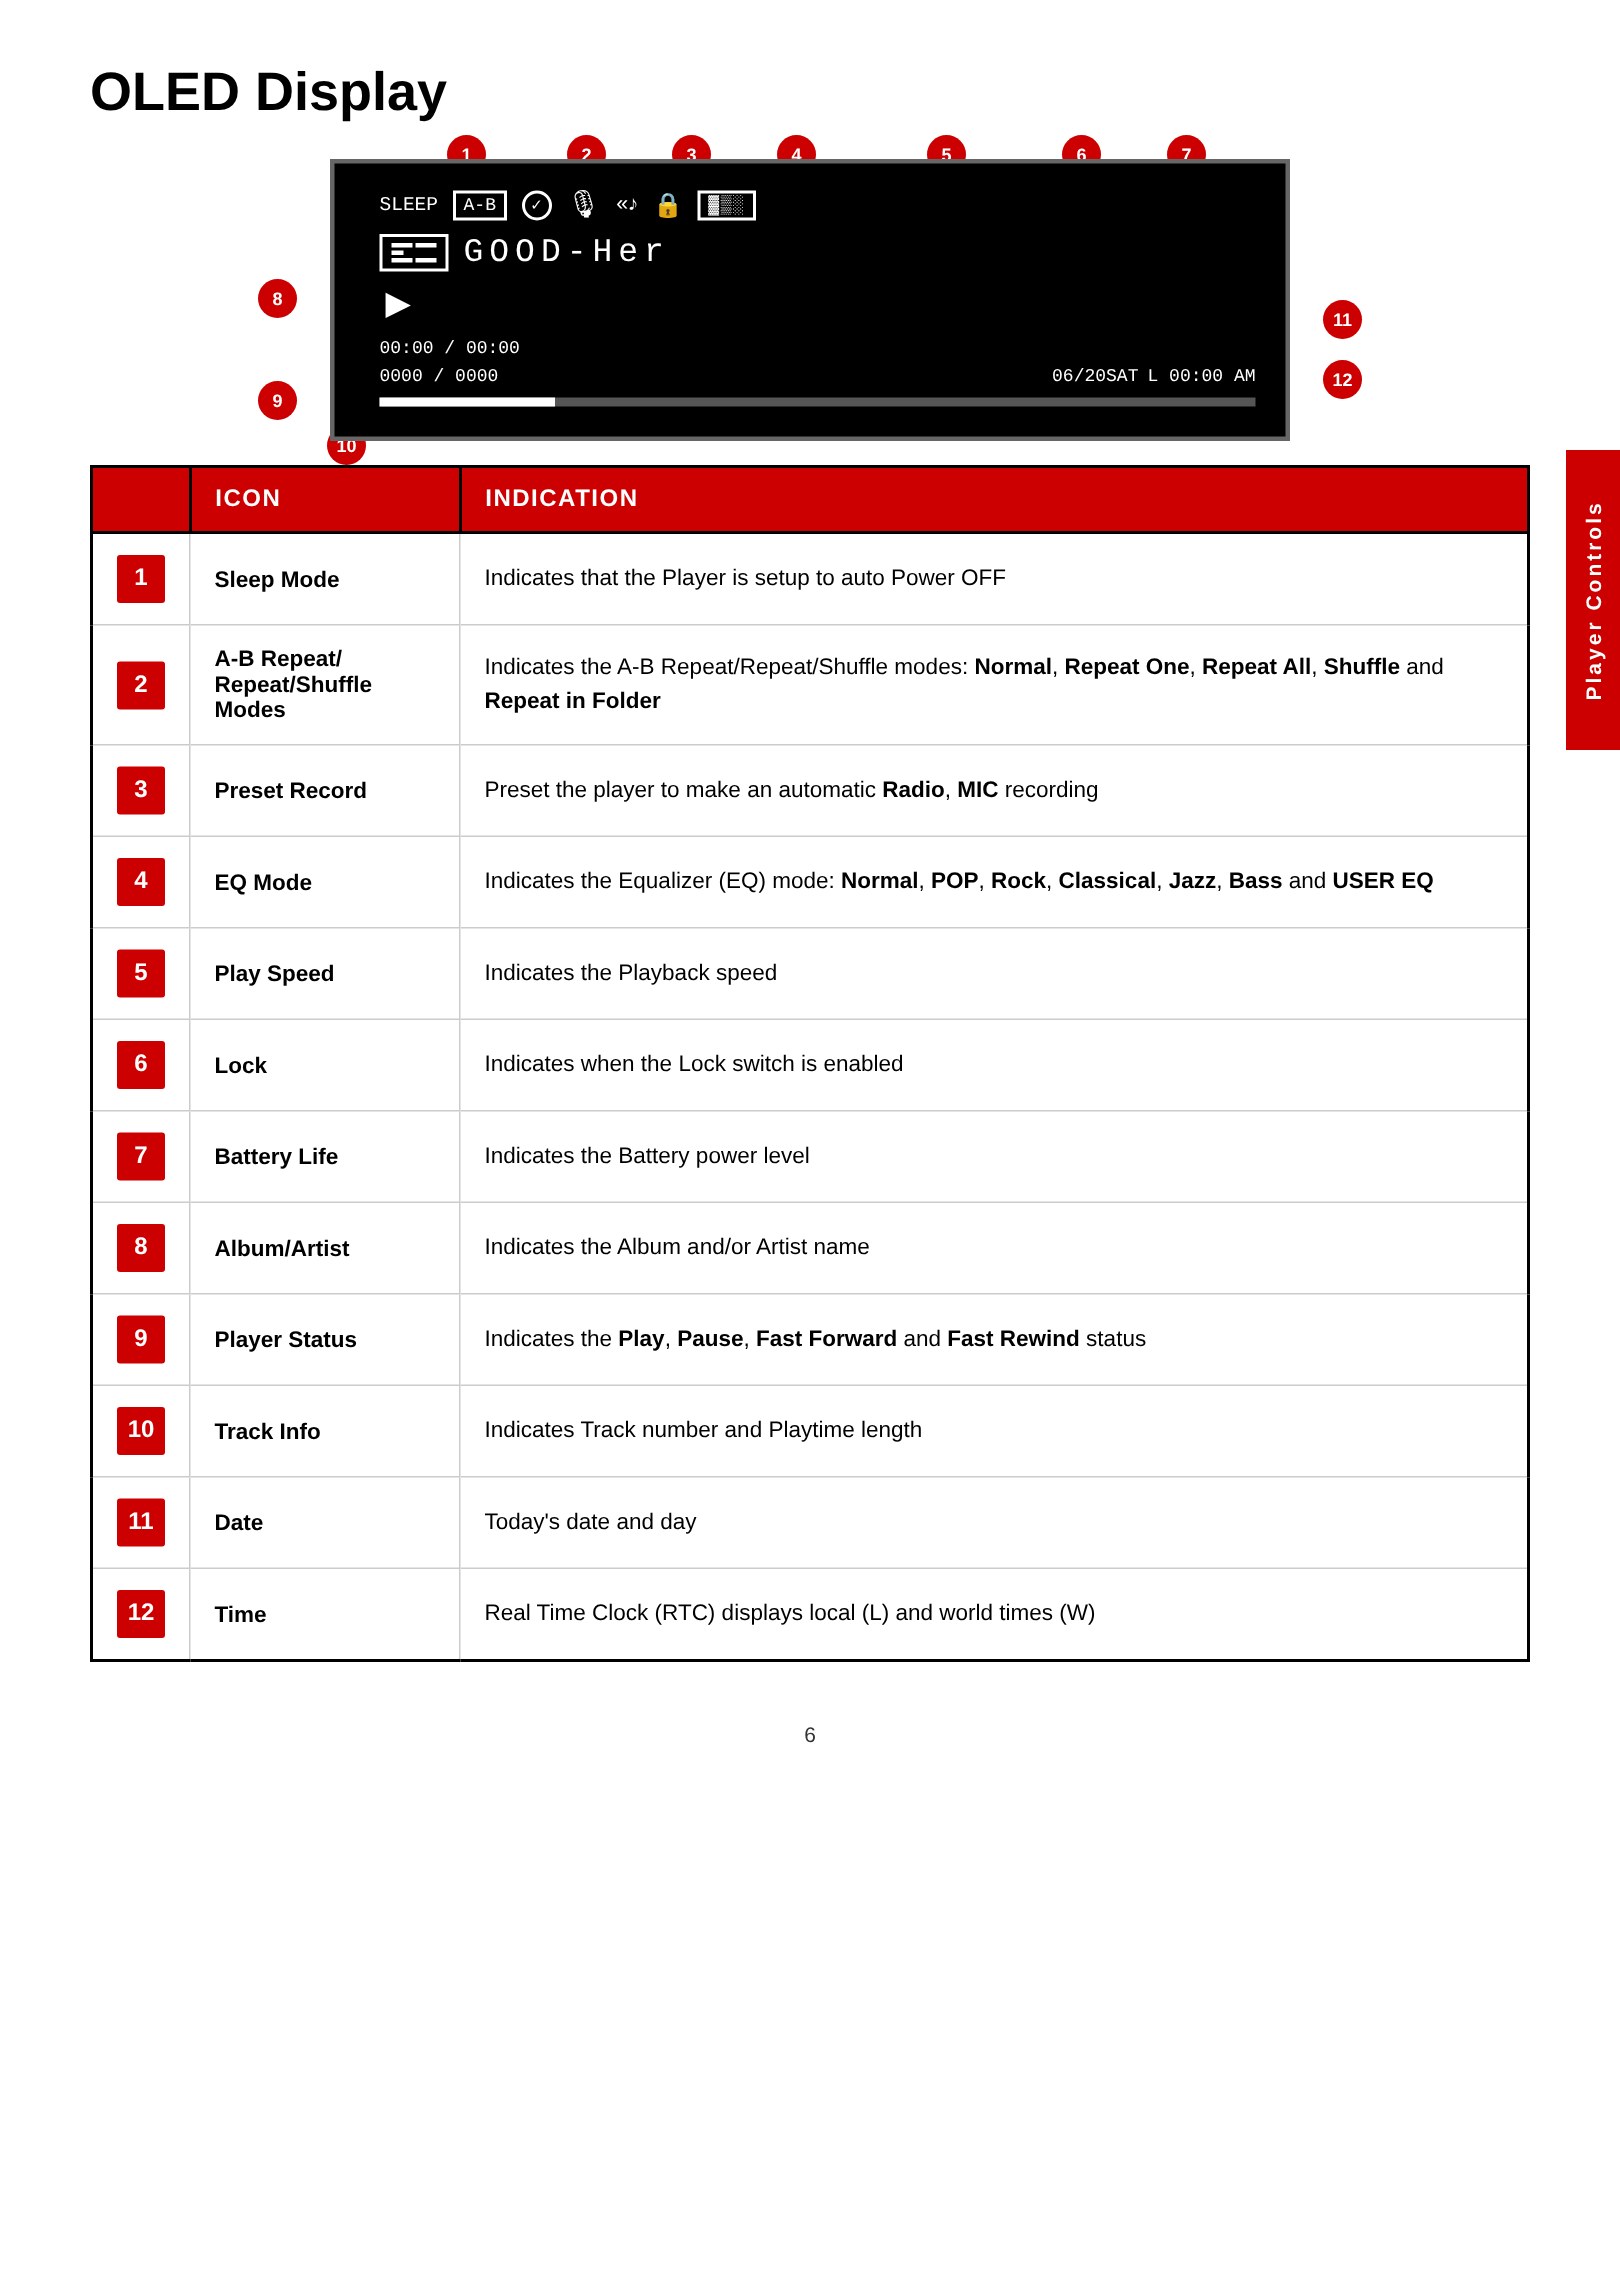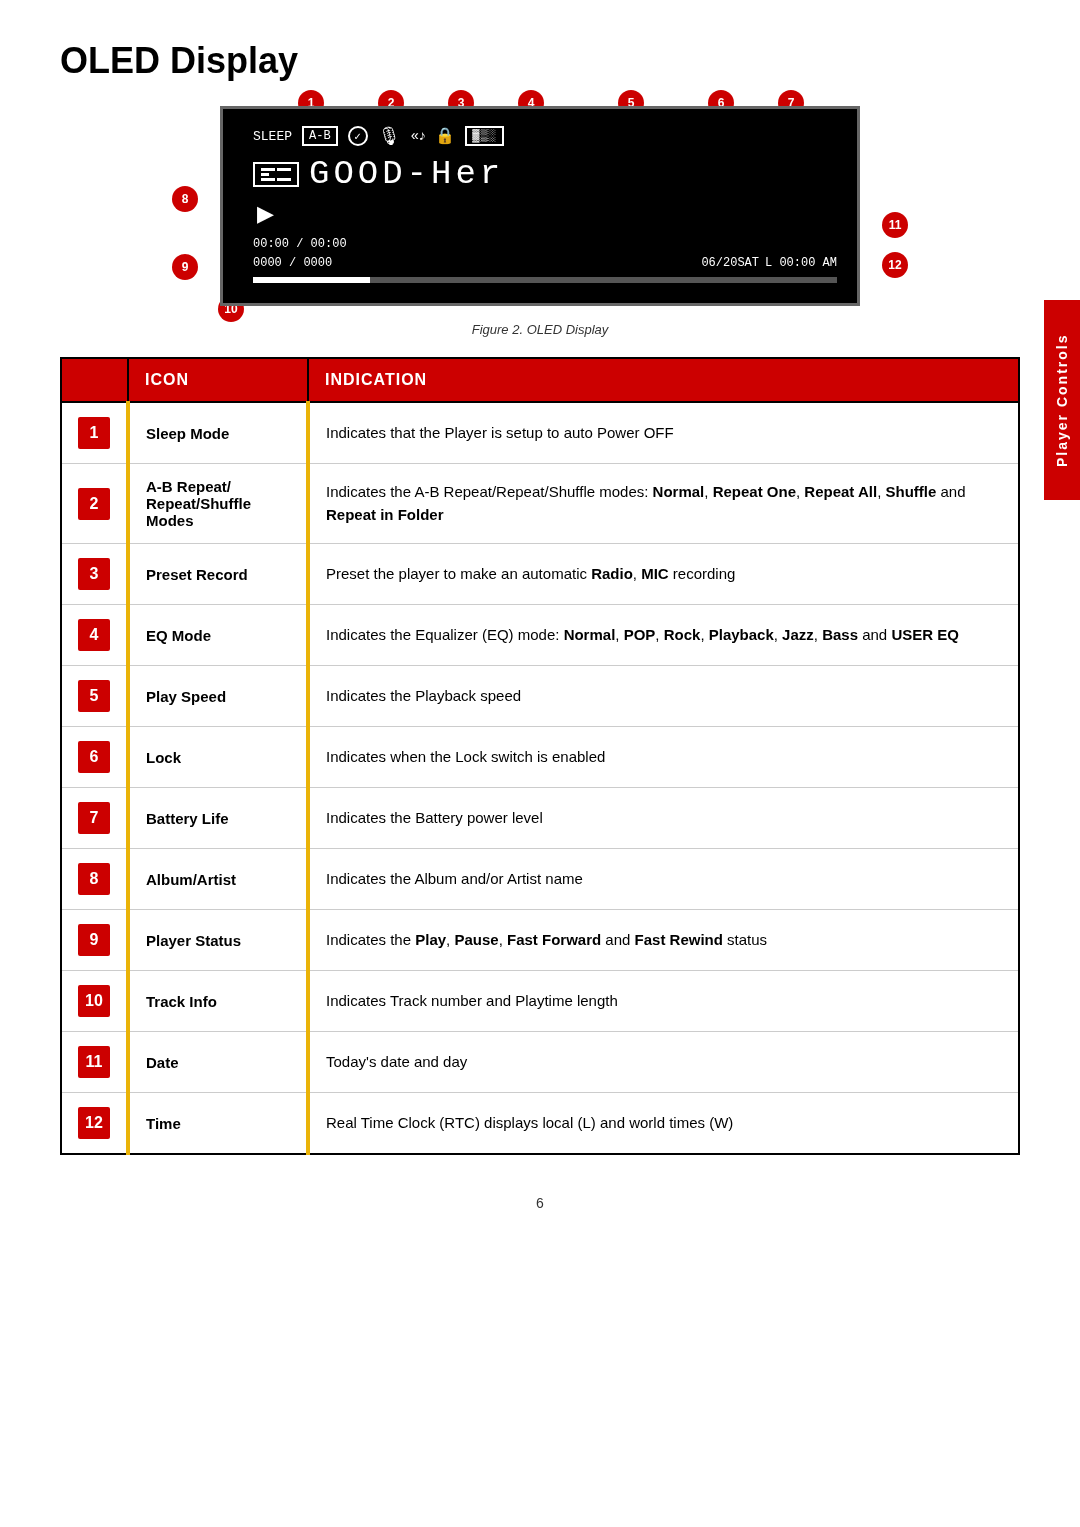--- a/index.html
+++ b/index.html
@@ -76,21 +76,21 @@
     }
 
     .info-table tr {
       border-bottom: 1px solid #ccc;
     }
 
     .info-table td {
       padding: 14px 16px;
       font-size: 15px;
       vertical-align: middle;
-      border-left: 4px solid #eab308;
+      border-left: 1px solid #eab308;
       border-right: 1px solid #ccc;
     }
 
     .info-table td:first-child {
       border-left: 2px solid #000;
     }
 
     .info-table td:last-child {
       border-right: 2px solid #000;
     }
@@ -206,21 +206,21 @@
 
     .track-icon-bar-short {
       width: 8px;
       height: 3px;
       background: #fff;
     }
 
     .big-text {
       color: #fff;
       font-family: 'Courier New', monospace;
-      font-size: 34px;
+      font-size: 22px;
       letter-spacing: 4px;
     }
 
     .play-arrow {
       color: #fff;
       font-size: 22px;
       margin: 4px 0 4px 4px;
     }
 
     .bottom-info {
@@ -346,21 +346,20 @@
         </div>
       </div>
 
       <div class="progress-bar-area">
         <div class="progress-fill"></div>
       </div>
 
     </div>
   </div>
 
-  <p class="figure-caption">Figure 2. OLED Display</p>
 
   <table class="info-table">
     <thead>
       <tr>
         <th class="icon-col"></th>
         <th>
           <span>ICON</span>
         </th>
         <th>
           <span>INDICATION</span>
@@ -379,21 +378,21 @@
           <td class="indication-col">Indicates the A-B Repeat/Repeat/Shuffle modes: <b>Normal</b>, <b>Repeat One</b>, <b>Repeat All</b>, <b>Shuffle</b> and <b>Repeat in Folder</b></td>
         </tr>
         <tr>
           <td class="icon-col"><span class="num-badge">3</span></td>
           <td class="name-col">Preset Record</td>
           <td class="indication-col">Preset the player to make an automatic <b>Radio</b>, <b>MIC</b> recording</td>
         </tr>
         <tr>
           <td class="icon-col"><span class="num-badge">4</span></td>
           <td class="name-col">EQ Mode</td>
-          <td class="indication-col">Indicates the Equalizer (EQ) mode: <b>Normal</b>, <b>POP</b>, <b>Rock</b>, <b>Playback</b>, <b>Jazz</b>, <b>Bass</b> and <b>USER EQ</b></td>
+          <td class="indication-col">Indicates the Equalizer (EQ) mode: <b>Normal</b>, <b>POP</b>, <b>Rock</b>, <b>Classical</b>, <b>Jazz</b>, <b>Bass</b> and <b>USER EQ</b></td>
         </tr>
         <tr>
           <td class="icon-col"><span class="num-badge">5</span></td>
           <td class="name-col">Play Speed</td>
           <td class="indication-col">Indicates the Playback speed</td>
         </tr>
         <tr>
           <td class="icon-col"><span class="num-badge">6</span></td>
           <td class="name-col">Lock</td>
           <td class="indication-col">Indicates when the Lock switch is enabled</td>

